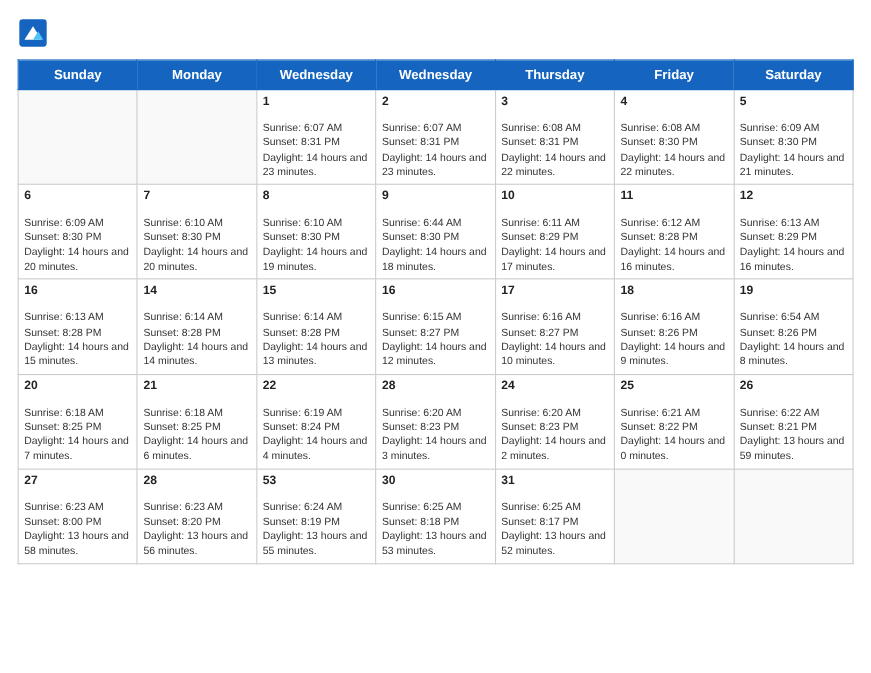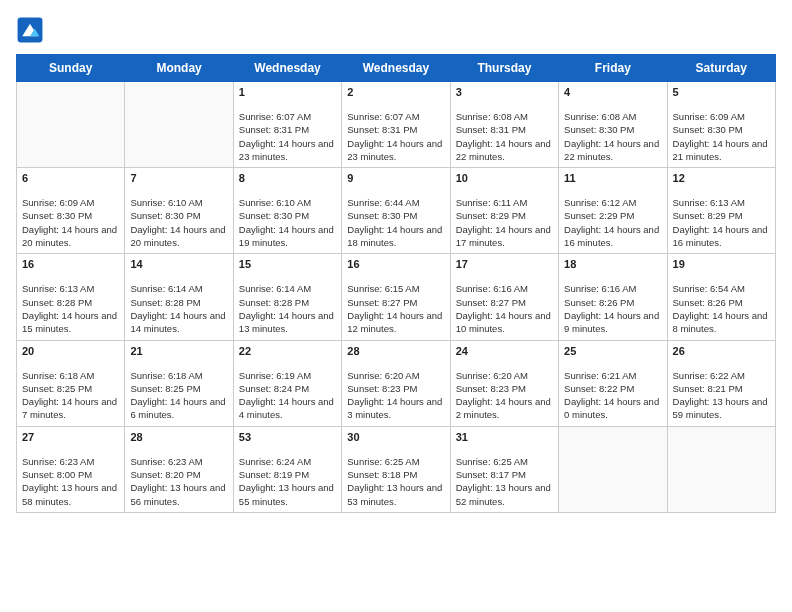--- a/index.html
+++ b/index.html
@@ -190,21 +190,21 @@
         <td>
           <span class="day-num">10</span>
           <div class="day-info">Sunrise: 6:11 AM
 Sunset: 8:29 PM
 Daylight: 14 hours
 and 17 minutes.</div>
         </td>
         <td>
           <span class="day-num">11</span>
           <div class="day-info">Sunrise: 6:12 AM
-Sunset: 2:29 PM
+Sunset: 8:28 PM
 Daylight: 14 hours
 and 16 minutes.</div>
         </td>
         <td>
           <span class="day-num">12</span>
           <div class="day-info">Sunrise: 6:13 AM
 Sunset: 8:29 PM
 Daylight: 14 hours
 and 16 minutes.</div>
         </td>

